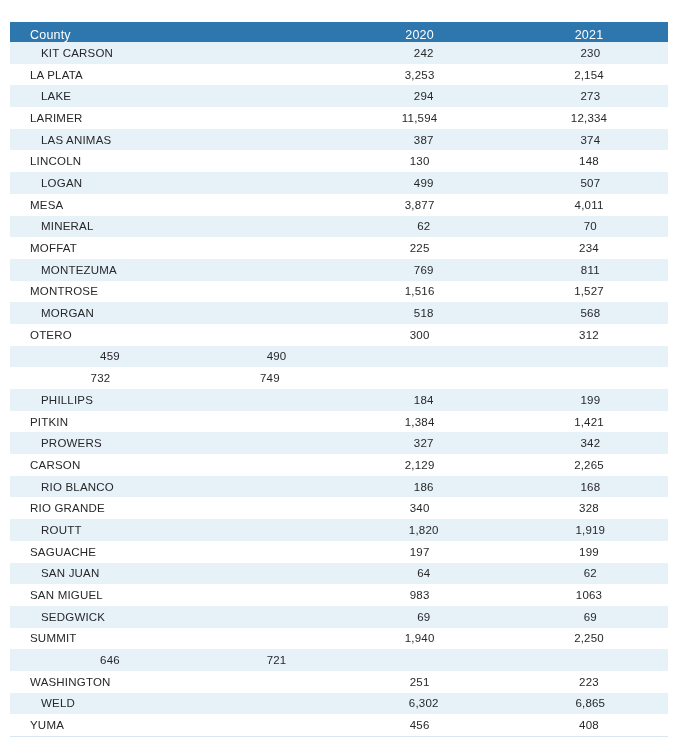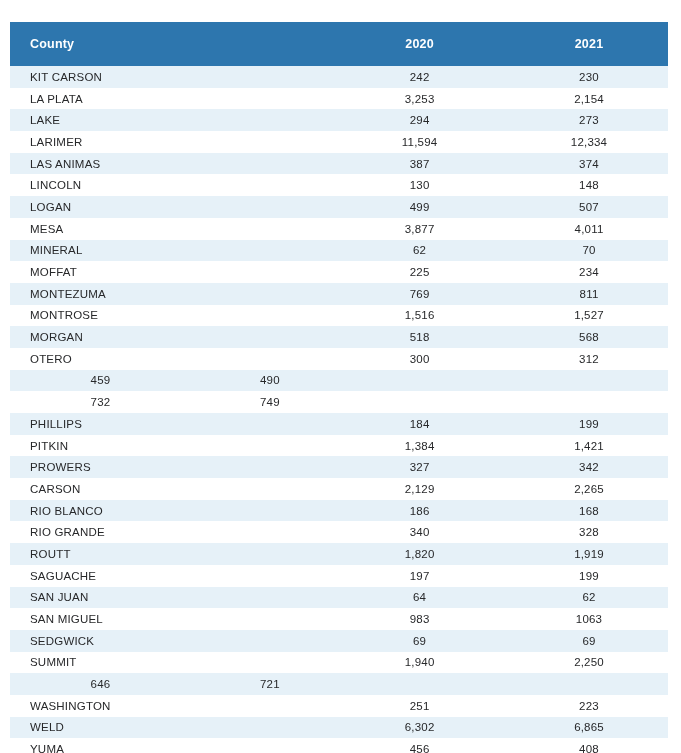--- a/index.html
+++ b/index.html
@@ -13,31 +13,31 @@
   *{margin:0;padding:0;box-sizing:border-box;}
   html,body{width:681px;height:753px;background:#ffffff;overflow:hidden;}
   body{font-family:"Liberation Sans","DejaVu Sans",sans-serif;}
   .page{position:relative;width:681px;height:753px;background:#ffffff;}
   .table{
     position:absolute;
     left:10px;top:22px;width:658px;
     border-bottom:1px solid var(--table-border);
   }
   .thead{
-    display:flex;align-items:center;
-    height:44px;background:var(--header-bg);color:var(--header-fg);
-    font-weight:bold;font-size:12.5px;letter-spacing:0.2px;
+    display:flex;align-items:flex-end;
+    height:20px;background:var(--header-bg);color:var(--header-fg);
+    font-weight:normal;font-size:12.5px;letter-spacing:0.2px;
   }
   .tbody{display:block;}
   .row{
     display:flex;align-items:center;
     height:21.7px;background:var(--row-bg);color:var(--row-fg);
     font-size:11.5px;letter-spacing:0.2px;
   }
-  .row.alt{background:var(--row-alt-bg);}
+  .row.alt{background:var(--row-alt-bg);padding-left:11px;}
   .cell-county{width:48.5%;padding-left:20px;text-align:left;white-space:nowrap;overflow:hidden;}
   .cell-y2020{width:27.5%;text-align:center;}
   .cell-y2021{width:24%;text-align:center;}
 </style>
 </head>
 <body>
 
 <div class="page">
   <div class="table">
     <div class="thead">

